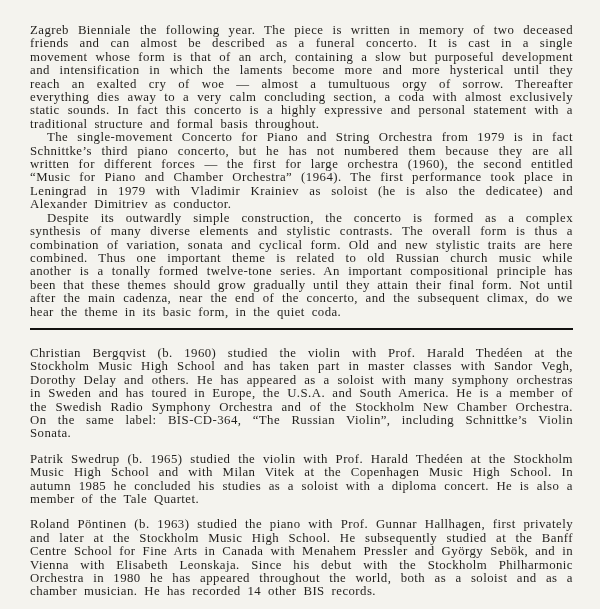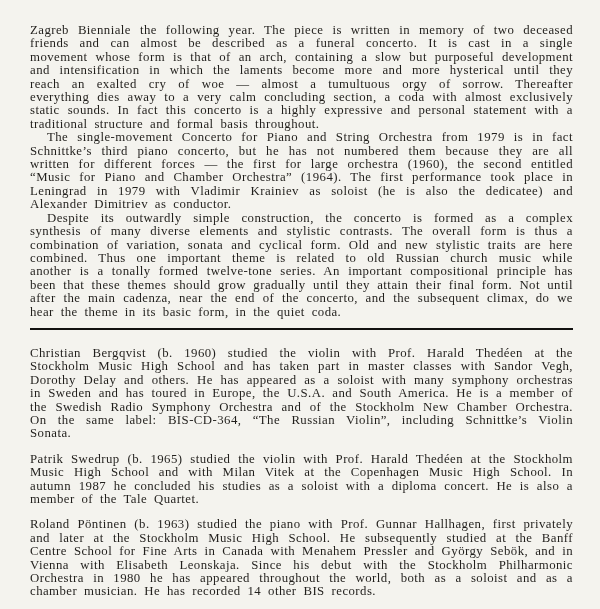--- a/index.html
+++ b/index.html
@@ -52,16 +52,16 @@
   <section class="notes">
       <p class="para"><span class="">Zagreb Bienniale the following year. The piece is written in memory of two deceased friends and can almost be described as a funeral concerto. It is cast in a single movement whose form is that of an arch, containing a slow but purposeful development and intensification in which the laments become more and more hysterical until they reach an exalted cry of woe — almost a tumultuous orgy of sorrow. Thereafter everything dies away to a very calm concluding section, a coda with almost exclusively static sounds. In fact this concerto is a highly expressive and personal statement with a traditional structure and formal basis throughout.</span></p>
       <p class="para indent"><span class="">The single-movement </span><span class="bold">Concerto for Piano and String Orchestra</span><span class=""> from 1979 is in fact Schnittke’s third piano concerto, but he has not numbered them because they are all written for different forces — the first for large orchestra (1960), the second entitled “Music for Piano and Chamber Orchestra” (1964). The first performance took place in Leningrad in 1979 with Vladimir Krainiev as soloist (he is also the dedicatee) and Alexander Dimitriev as conductor.</span></p>
       <p class="para indent"><span class="">Despite its outwardly simple construction, the concerto is formed as a complex synthesis of many diverse elements and stylistic contrasts. The overall form is thus a combination of variation, sonata and cyclical form. Old and new stylistic traits are here combined. Thus one important theme is related to old Russian church music while another is a tonally formed twelve-tone series. An important compositional principle has been that these themes should grow gradually until they attain their final form. Not until after the main cadenza, near the end of the concerto, and the subsequent climax, do we hear the theme in its basic form, in the quiet coda.</span></p>
     </section>
 
   <hr class="divider">
 
   <section class="bios">
       <p class="para"><span class="bold">Christian Bergqvist</span><span class=""> (b. 1960) studied the violin with Prof. Harald Thedéen at the Stockholm Music High School and has taken part in master classes with Sandor Vegh, Dorothy Delay and others. He has appeared as a soloist with many symphony orchestras in Sweden and has toured in Europe, the U.S.A. and South America. He is a member of the Swedish Radio Symphony Orchestra and of the Stockholm New Chamber Orchestra. On the same label: BIS-CD-364, “The Russian Violin”, including Schnittke’s Violin Sonata.</span></p>
-      <p class="para"><span class="bold">Patrik Swedrup</span><span class=""> (b. 1965) studied the violin with Prof. Harald Thedéen at the Stockholm Music High School and with Milan Vitek at the Copenhagen Music High School. In autumn 1987 he concluded his studies as a soloist with a diploma concert. He is also a member of the Tale Quartet.</span></p>
+      <p class="para"><span class="bold">Patrik Swedrup</span><span class=""> (b. 1965) studied the violin with Prof. Harald Thedéen at the Stockholm Music High School and with Milan Vitek at the Copenhagen Music High School. In autumn 1985 he concluded his studies as a soloist with a diploma concert. He is also a member of the Tale Quartet.</span></p>
       <p class="para"><span class="bold">Roland Pöntinen</span><span class=""> (b. 1963) studied the piano with Prof. Gunnar Hallhagen, first privately and later at the Stockholm Music High School. He subsequently studied at the Banff Centre School for Fine Arts in Canada with Menahem Pressler and György Sebök, and in Vienna with Elisabeth Leonskaja. Since his debut with the Stockholm Philharmonic Orchestra in 1980 he has appeared throughout the world, both as a soloist and as a chamber musician. He has recorded 14 other BIS records.</span></p>
     </section>
 </div>
 
 </body></html>

